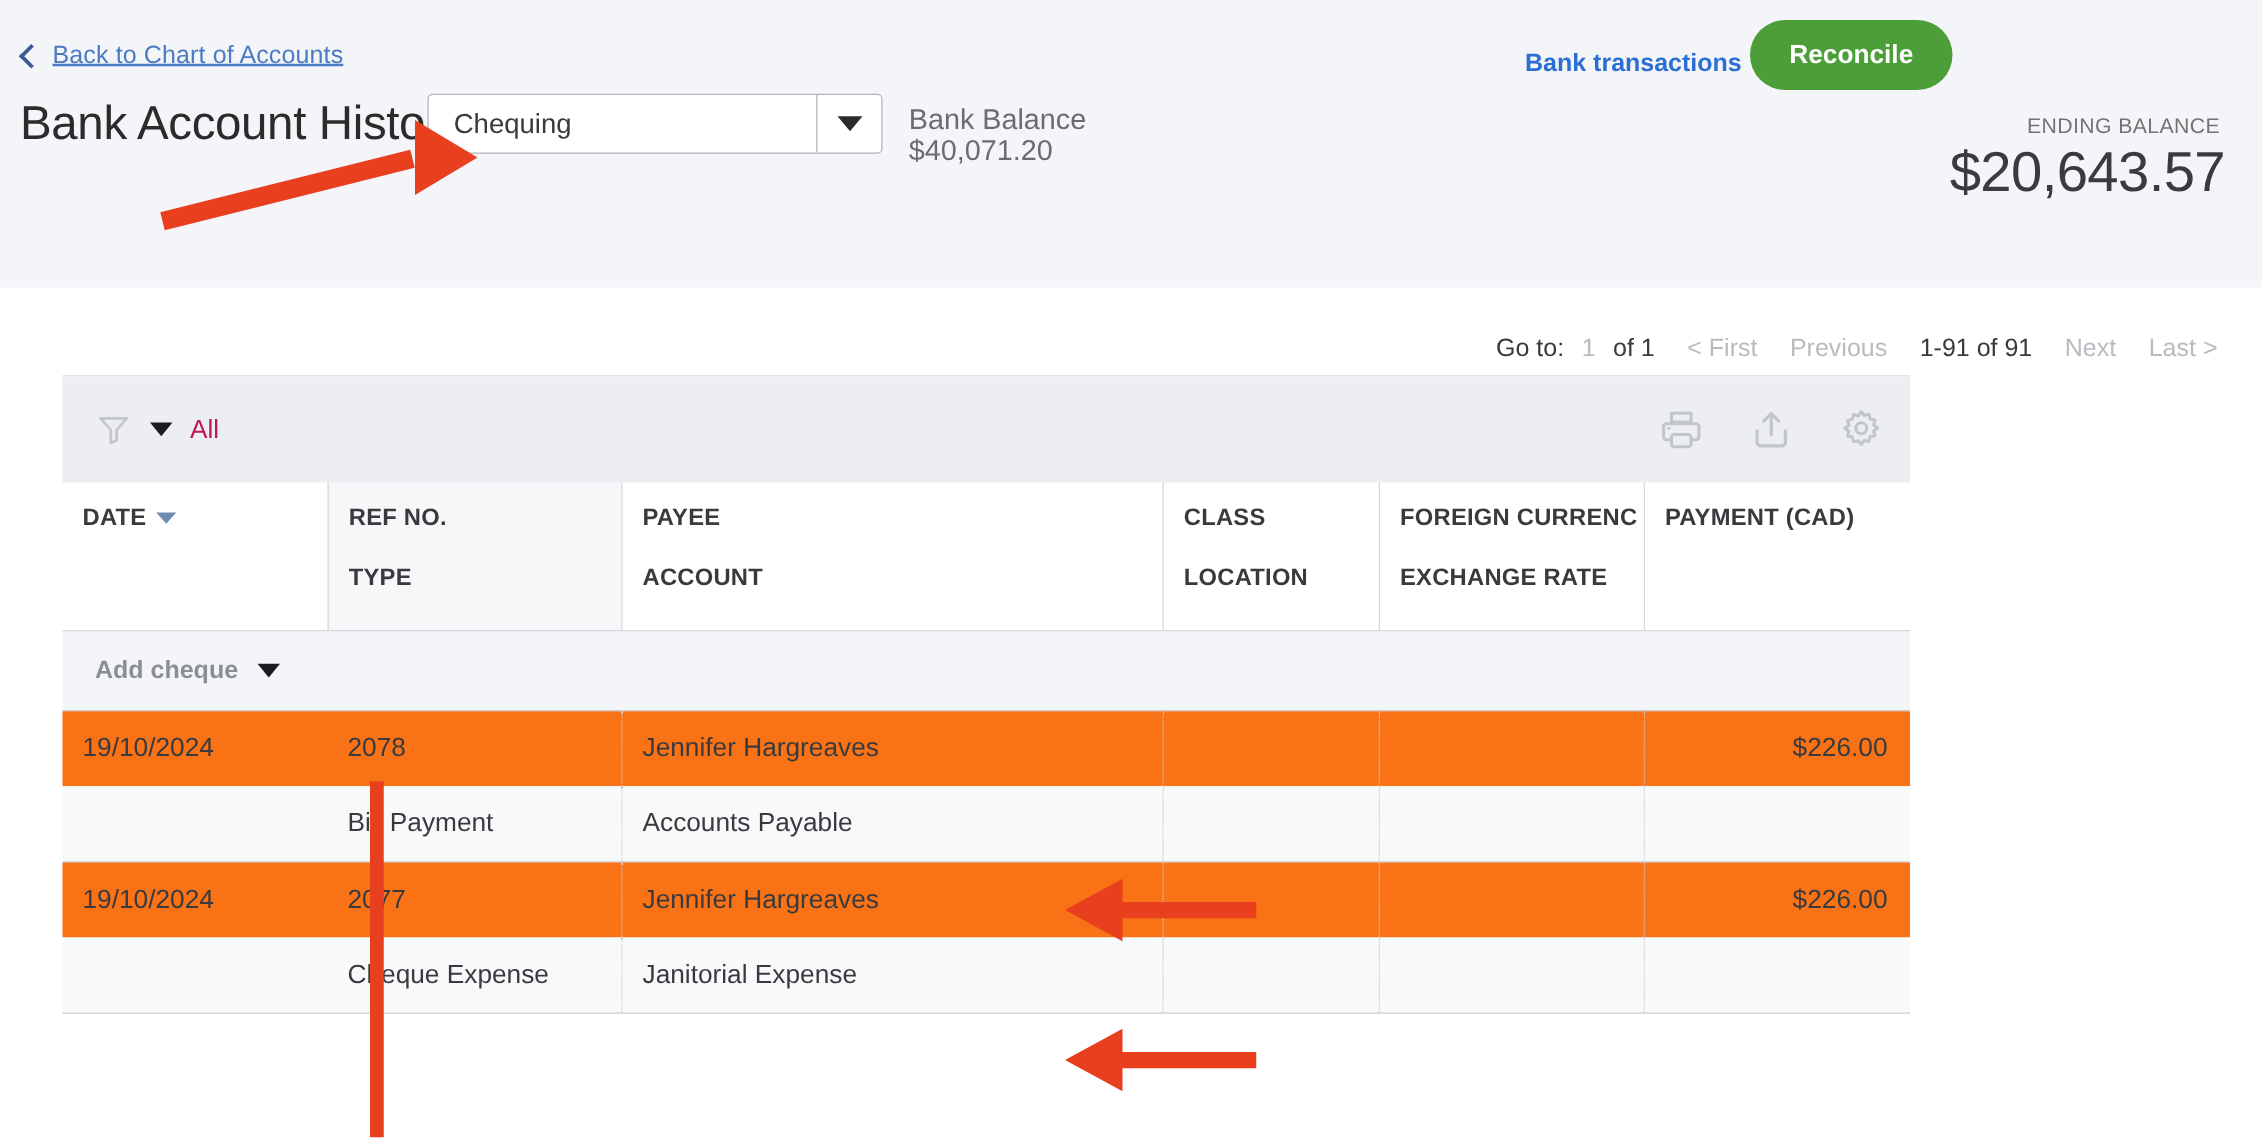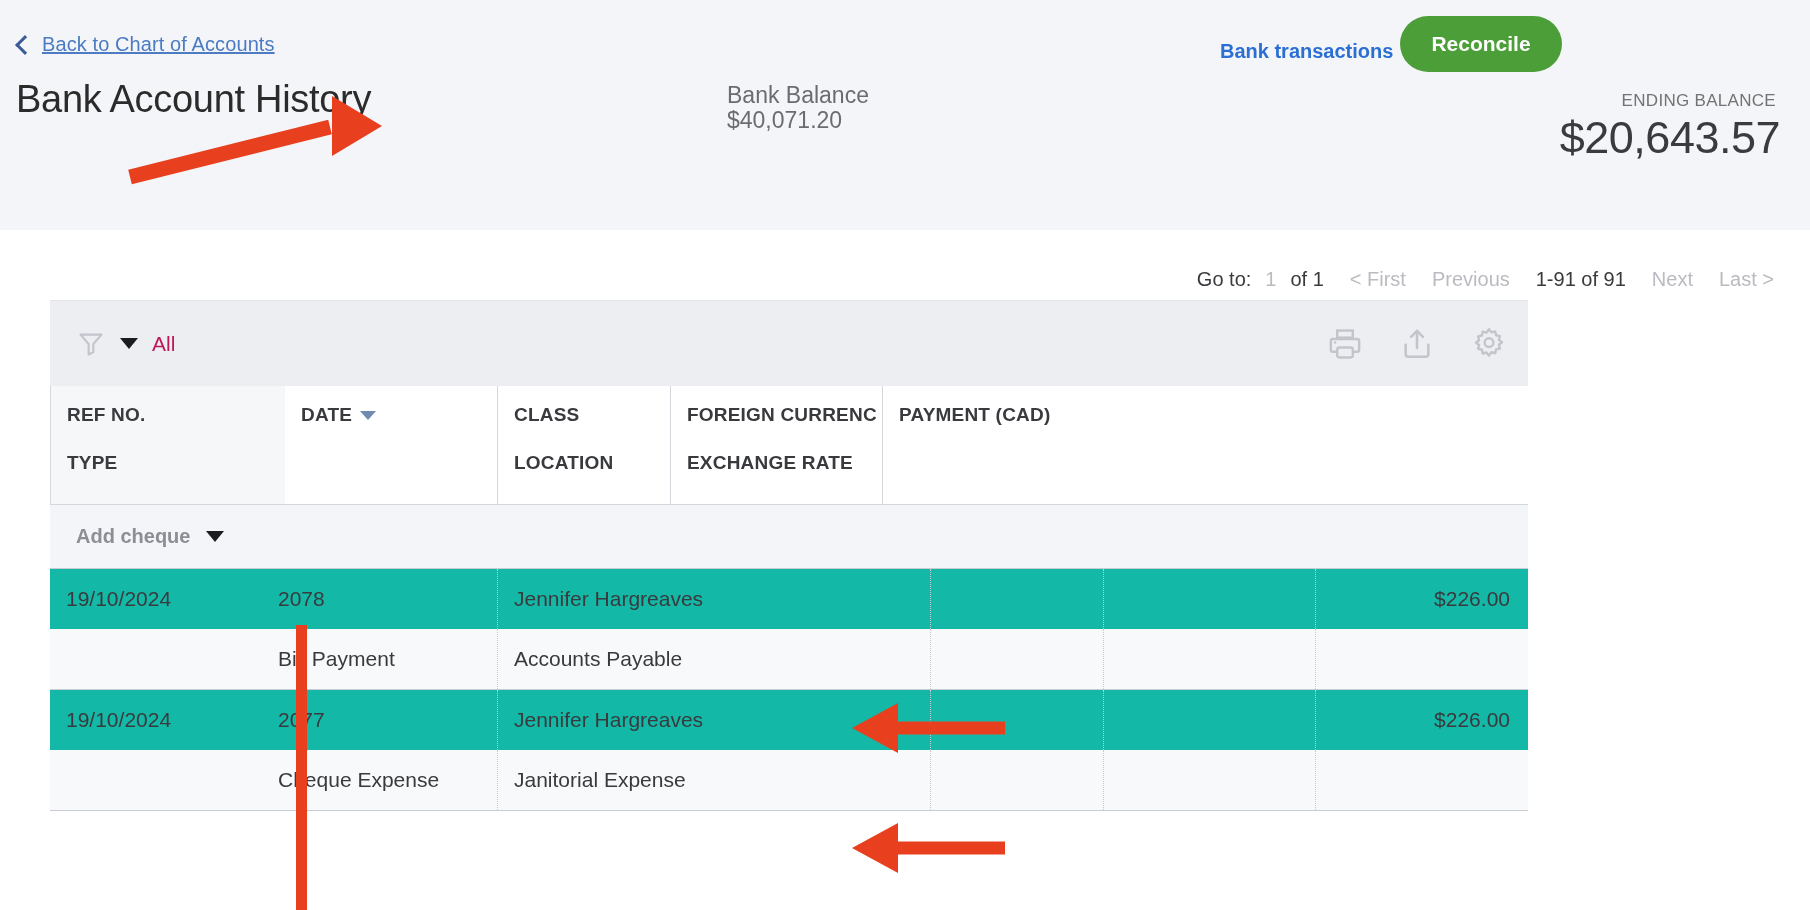--- a/index.html
+++ b/index.html
@@ -160,21 +160,21 @@
   .add-row {
     height: 64px; background: #f4f5f8;
     border-top: 1px solid #d4d7dc;
     display: flex; align-items: center; padding-left: 26px;
     gap: 16px; cursor: pointer;
   }
   .add-row .add-label { font-size: 20px; color: #8b8e95; font-weight: bold; }
 
   .txn-group { border-top: 1px solid #c9ccd2; }
   .txn-line { display: flex; height: 60px; }
-  .txn-line.primary { background: #14b8a6; }
+  .txn-line.primary { background: #f97316; }
   .txn-line.secondary { background: #f8f9fb; }
   .td {
     font-size: 21px; color: #393a3d;
     display: flex; align-items: center;
     padding-left: 16px; overflow: hidden; white-space: nowrap;
   }
   .td.dotted { border-left: 1px dotted #c6c9cf; }
   .td.amount { justify-content: flex-end; padding-right: 18px; padding-left: 0; }
 
   
@@ -194,20 +194,26 @@
 
     <div class="back-link">
       <span class="chev-left"></span>
       <span class="back-label">Back to Chart of Accounts</span>
     </div>
 
     <div class="title-row">
       <span class="page-title">Bank Account History</span>
     </div>
 
+    <div class="account-select">
+      <span class="value">Chequing</span>
+      <span class="caret-box">
+        <span class="caret-down"></span>
+      </span>
+    </div>
 
     <div class="bank-balance">
       <span>Bank Balance</span>
       <span class="amt">$40,071.20</span>
     </div>
 
     <div class="bank-transactions-link">Bank transactions</div>
 
     <button class="reconcile-btn">Reconcile</button>
 
@@ -249,27 +255,31 @@
           <path d="M4 12.5V19a2 2 0 0 0 2 2h12a2 2 0 0 0 2-2v-6.5" fill="none" stroke="#c2c5cb" stroke-width="1.8" stroke-linecap="round"></path>
         </svg>
         <svg class="tb-icon" viewBox="0 0 24 24">
           <path d="M12 1.6l1.7 2.2 2.7-.7.6 2.7 2.7.6-.7 2.7 2.2 1.7-2.2 1.7.7 2.7-2.7.6-.6 2.7-2.7-.7L12 20.2l-1.7-2.2-2.7.7-.6-2.7-2.7-.6.7-2.7L2.8 11l2.2-1.7-.7-2.7 2.7-.6.6-2.7 2.7.7z" fill="none" stroke="#c2c5cb" stroke-width="1.7" stroke-linejoin="round"></path>
           <circle cx="12" cy="11" r="3.1" fill="none" stroke="#c2c5cb" stroke-width="1.7"></circle>
         </svg>
       </div>
     </div>
 
     <div class="thead">
+      <div class="th col-date">
+        <span class="l1"><span>DATE</span><i class="sort-caret"></i></span>
+        <span class="l2"></span>
+      </div>
       <div class="th col-ref divider refno">
         <span class="l1">REF NO.</span>
         <span class="l2">TYPE</span>
       </div>
-      <div class="th col-date">
-        <span class="l1"><span>DATE</span><i class="sort-caret"></i></span>
-        <span class="l2"></span>
+      <div class="th col-payee divider">
+        <span class="l1">PAYEE</span>
+        <span class="l2">ACCOUNT</span>
       </div>
       <div class="th col-class divider">
         <span class="l1">CLASS</span>
         <span class="l2">LOCATION</span>
       </div>
       <div class="th col-fx divider">
         <span class="l1">FOREIGN CURRENC</span>
         <span class="l2">EXCHANGE RATE</span>
       </div>
       <div class="th col-pay divider">

